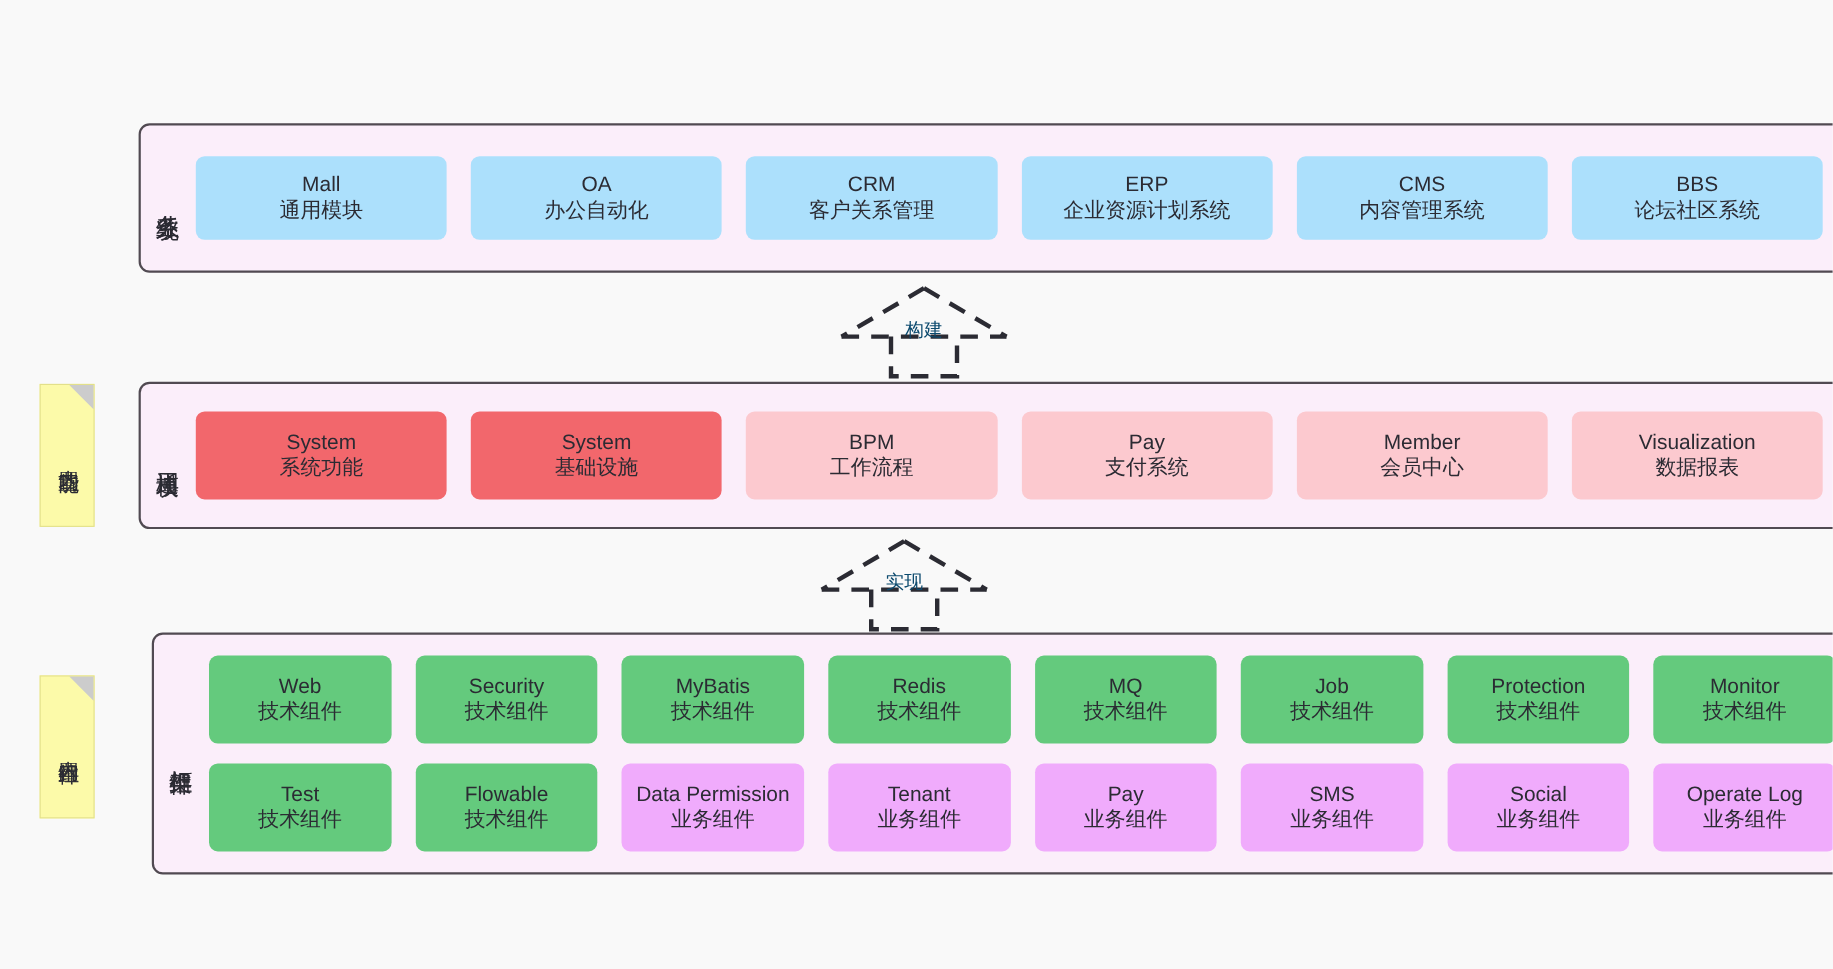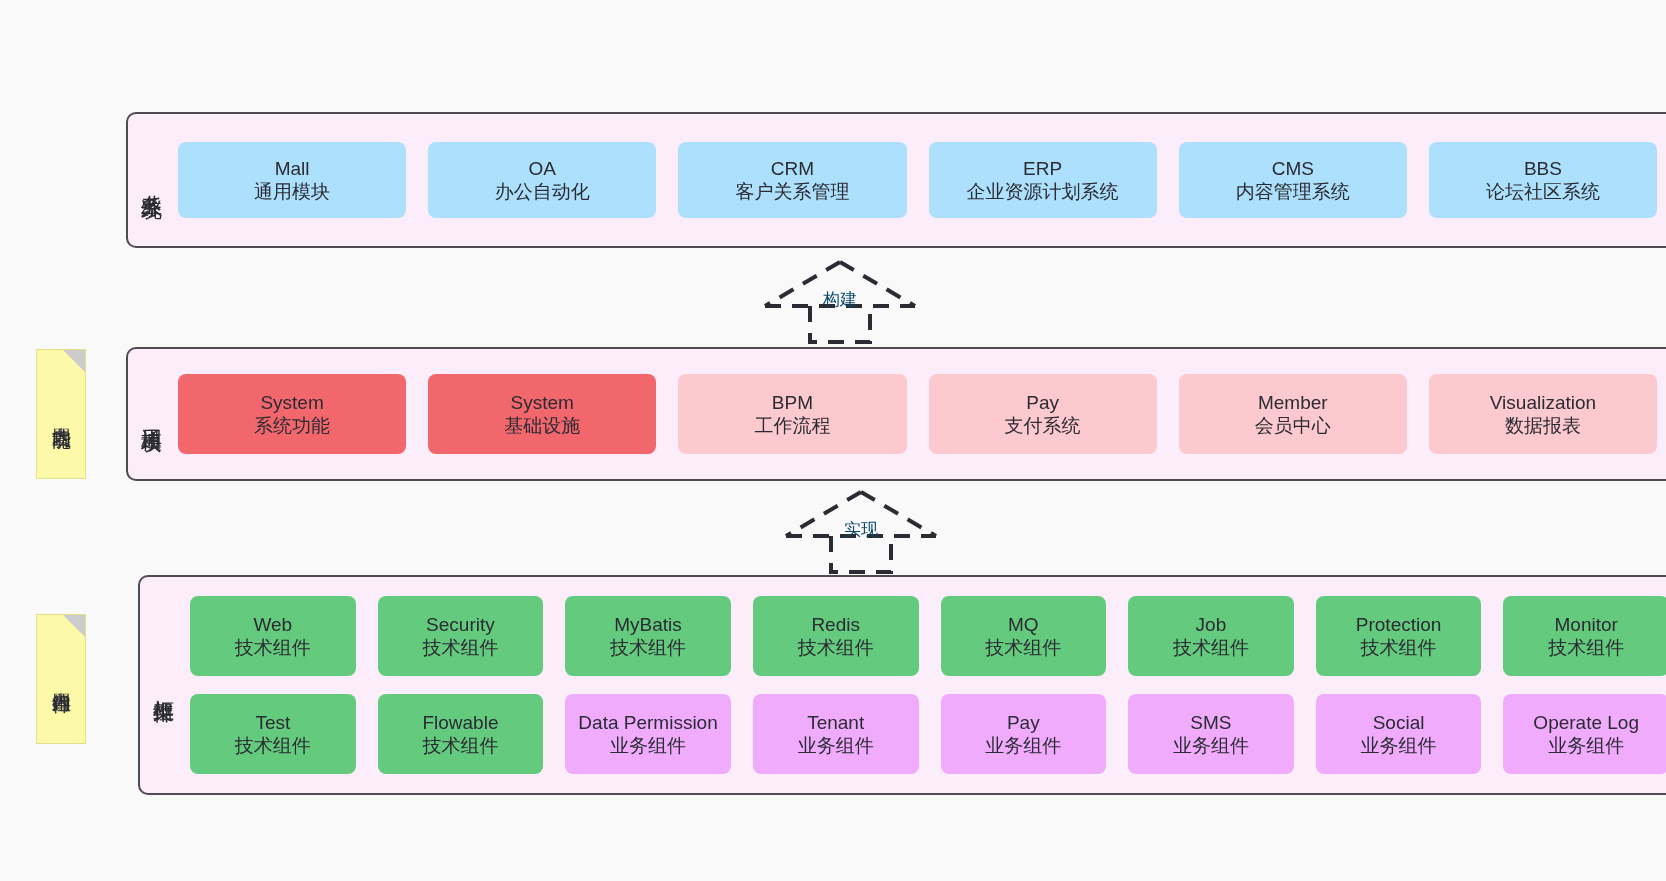--- a/index.html
+++ b/index.html
@@ -127,21 +127,21 @@
     left: 50%;
     transform: translateX(-50%);
     top: 30px;
     font-size: 17px;
     background: transparent;
     color: #0c4a6e;
     padding: 0 2px;
     white-space: nowrap;
   }
   #connector-build   { left: 755px; top: 258px; width: 170px; height: 86px; }
-  #connector-realize { left: 776px; top: 488px; width: 170px; height: 86px; }
+  #connector-realize { left: 737px; top: 488px; width: 170px; height: 86px; }
 </style>
 </head>
 <body>
 
 <div class="layer" id="layer-business">
   <div class="layer-title">业务系统</div>
   <div class="layer-body">
     <div class="card-row">
       <div class="card c-blue">
         <span class="t-en">Mall</span>

